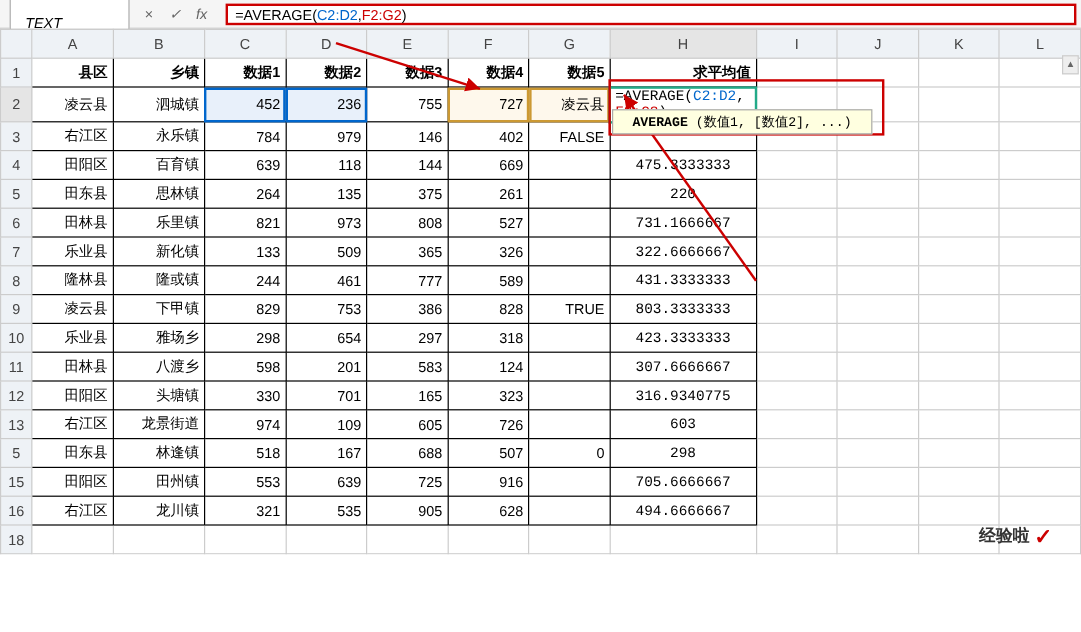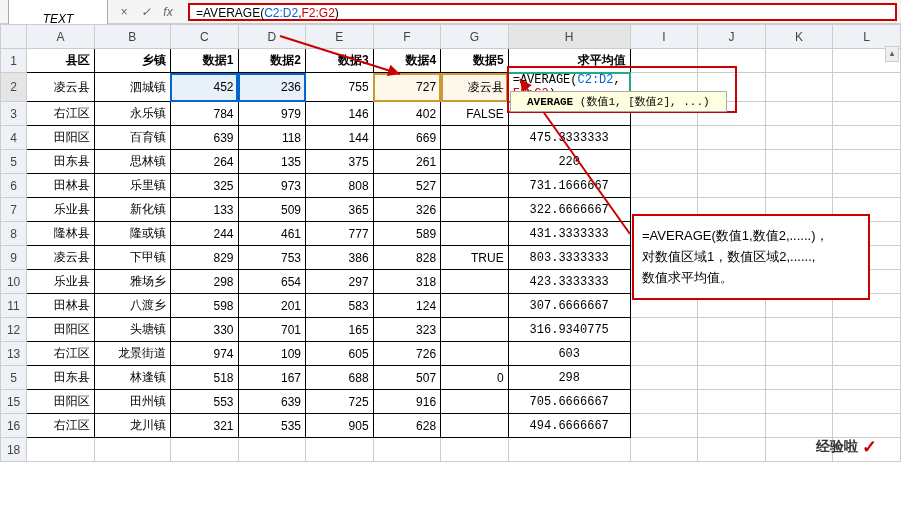--- a/index.html
+++ b/index.html
@@ -1,19 +1,19 @@
 <!DOCTYPE html>
 <html><head>
   <meta charset="utf-8">
   <style>
     * { box-sizing: border-box; margin: 0; padding: 0; }
     body { font-family: "Microsoft YaHei", Arial, sans-serif; font-size: 12px; background: #fff; }
     
     .formula-bar { display: flex; align-items: center; height: 24px; border-bottom: 1px solid #ccc; background: #f5f5f5; }
-    .name-box { width: 100px; height: 20px; border: 1px solid #aaa; background: #fff; text-align: center; padding: 12px; margin-left: 8px; font-style: italic; }
+    .name-box { width: 100px; height: 20px; border: 1px solid #aaa; background: #fff; text-align: left; padding: 12px; margin-left: 8px; font-style: italic; }
     .fb-btns { display: flex; align-items: center; gap: 6px; margin: 0 8px; color: #666; }
     .fb-btn { width: 16px; text-align: center; cursor: pointer; font-style: italic; }
     .formula-input-wrap { flex: 1; padding: 0 4px; position: relative; }
     .formula-input { border: 2px solid #c00; padding: 1px 6px; height: 18px; background: #fff; }
     .formula-input .ref1 { color: #06c; }
     .formula-input .ref2 { color: #c00; }
     
     .sheet-wrap { position: relative; }
     table.sheet { border-collapse: collapse; table-layout: fixed; width: 100%; }
     .sheet th, .sheet td { border: 1px solid #ccc; height: 24px; padding: 0 4px; text-align: right; font-size: 12px; vertical-align: middle; }
@@ -174,21 +174,21 @@
           <td class="avg-cell">220</td>
           <td></td>
           <td></td>
           <td></td>
           <td></td>
         </tr>
         <tr>
           <td class="row-header">6</td>
           <td class="name-cell">田林县</td>
           <td class="name-cell">乐里镇</td>
-          <td class="data-cell">325</td>
+          <td class="data-cell">821</td>
           <td class="data-cell">973</td>
           <td class="data-cell">808</td>
           <td class="data-cell">527</td>
           <td class="name-cell"></td>
           <td class="avg-cell">731.1666667</td>
           <td></td>
           <td></td>
           <td></td>
           <td></td>
         </tr>
@@ -359,25 +359,20 @@
         </tr>
       </tbody>
   </table>
 
   <div class="red-frame1"></div>
 
   <div class="tooltip">
     <b>AVERAGE</b><span> (数值1, [数值2], ...)</span>
   </div>
 
-  <div class="callout">
-    <div>=AVERAGE(数值1,数值2,......)，</div>
-    <div>对数值区域1，数值区域2,......,</div>
-    <div>数值求平均值。</div>
-  </div>
 
   <svg class="arrow" width="901" height="500">
     <defs>
         <marker id="ah" markerWidth="8" markerHeight="8" refX="6" refY="3" orient="auto">
           <path d="M0,0 L6,3 L0,6 Z" fill="#c00"></path>
         </marker>
       </defs>
     <line x1="280" y1="12" x2="400" y2="50" stroke="#c00" stroke-width="2" marker-end="url(#ah)"></line>
     <line x1="630" y1="210" x2="520" y2="55" stroke="#c00" stroke-width="2" marker-end="url(#ah)"></line>
   </svg>

